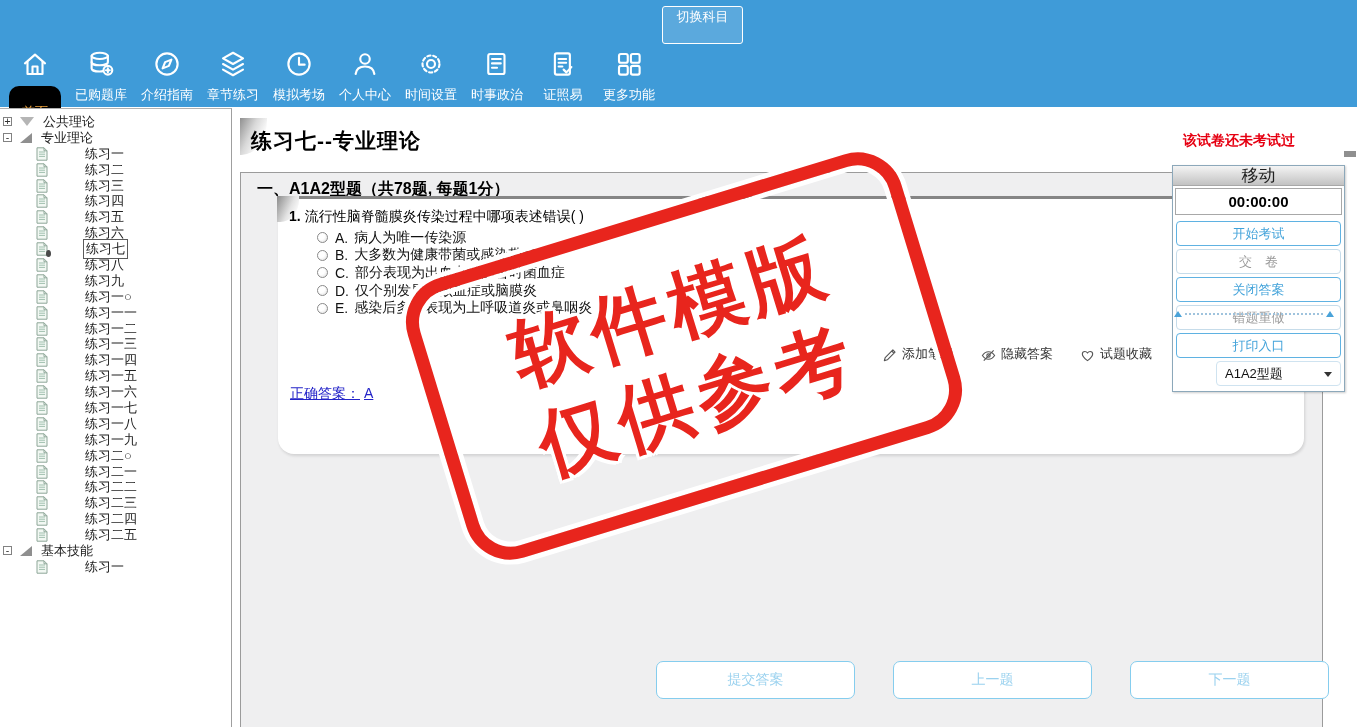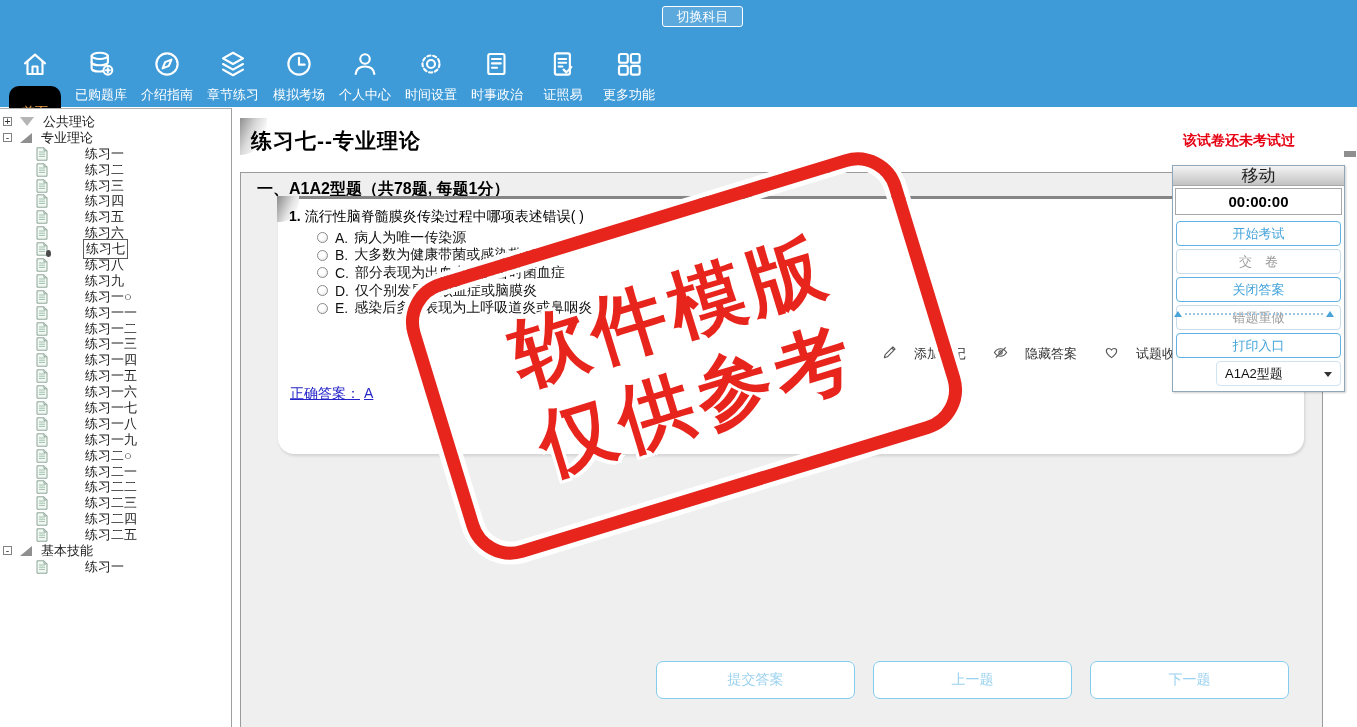--- a/index.html
+++ b/index.html
@@ -6,21 +6,21 @@
   .stage{position:relative;width:1357px;height:727px;overflow:hidden;background:#fff;
          font-family:"Liberation Sans","DejaVu Sans",sans-serif;}
   .abs{position:absolute;}
 
   
   .header{position:absolute;left:0;top:0;width:1357px;height:107px;background:#3f9bd8;}
   .topbar{display:flex;align-items:center;height:31px;padding-left:26px;color:#fff;}
   .logo{font-size:19px;font-weight:bold;letter-spacing:.5px;}
   .tsep{width:1px;height:17px;background:rgba(255,255,255,.75);margin:0 10px;}
   .apptitle{font-size:16px;font-weight:bold;}
-  .switch-btn{position:absolute;left:662px;top:6px;width:81px;height:21px;border:1px solid #fff;
+  .switch-btn{position:absolute;left:662px;top:6px;width:81px;height:38px;border:1px solid #fff;
       border-radius:3px;background:rgba(255,255,255,.15);color:#fff;font-size:13px;line-height:19px;
       text-align:center;box-sizing:border-box;cursor:pointer;}
 
   
   .navbar{position:absolute;left:2px;top:46px;display:flex;}
   .nav-item{width:66px;display:flex;flex-direction:column;align-items:center;color:#fff;cursor:pointer;}
   .nav-icon{height:36px;display:flex;align-items:center;justify-content:center;}
   .nav-label{font-size:13px;margin-top:4px;line-height:17px;white-space:nowrap;}
   .nav-item.active .nav-label{background:#000000;color:#eda33c;border-radius:10px;padding:17px 13px;}
 
@@ -62,27 +62,27 @@
   .card-curl{position:absolute;left:-1px;top:-3px;width:22px;height:26px;
       background:linear-gradient(115deg,#8a8a8a,#e3e3e3 55%,#fff 85%);border-radius:0 0 85% 0;}
   .q-line{position:absolute;left:11px;top:9px;font-size:14px;color:#000;}
   .q-num{font-weight:bold;margin-right:4px;}
   .opts{position:absolute;left:39px;top:30px;}
   .opt{display:flex;align-items:center;height:17.6px;font-size:14px;color:#111;cursor:pointer;}
   .radio{width:11px;height:11px;border:1px solid #8a8a8a;border-radius:50%;box-sizing:border-box;
       background:radial-gradient(circle at 35% 35%,#fff 40%,#dcdcdc);margin-right:7px;flex:none;}
   .okey{margin-right:6px;}
   .actions{position:absolute;left:604px;top:146px;display:flex;gap:27px;font-size:13px;color:#333;align-items:center;}
-  .action{display:flex;align-items:flex-start;cursor:pointer;white-space:nowrap;gap:12px;}
+  .action{display:flex;align-items:flex-end;cursor:pointer;white-space:nowrap;}
   .action svg{margin-right:5px;}
   .answer{position:absolute;left:12px;top:186px;font-size:14px;color:#2323c8;text-decoration:underline;}
   .answer .aval{margin-left:4px;}
 
   
-  .footer-row{position:absolute;left:415px;top:488px;display:flex;gap:18px;}
+  .footer-row{position:absolute;left:415px;top:488px;display:flex;gap:38px;}
   .fbtn{width:199px;height:38px;border:1px solid #85cdee;border-radius:7px;background:#fff;color:#9bd2ef;
       font-size:14px;display:flex;align-items:center;justify-content:center;cursor:pointer;box-sizing:border-box;}
 
   
   .float-panel{left:1172px;top:165px;width:171px;background:#fff;border:1px solid #8ca8ba;
       box-shadow:1px 1px 2px rgba(0,0,0,.2);z-index:40;}
   .panel-header{height:19px;line-height:19px;text-align:center;font-size:17px;color:#222;
       background:linear-gradient(#f4f4f4,#c2c2c2);border-bottom:1px solid #a8a8a8;cursor:move;}
   .timer{margin:2px;height:25px;line-height:25px;border:1px solid #a8a8a8;text-align:center;
       font-size:15px;font-weight:bold;color:#000;}

